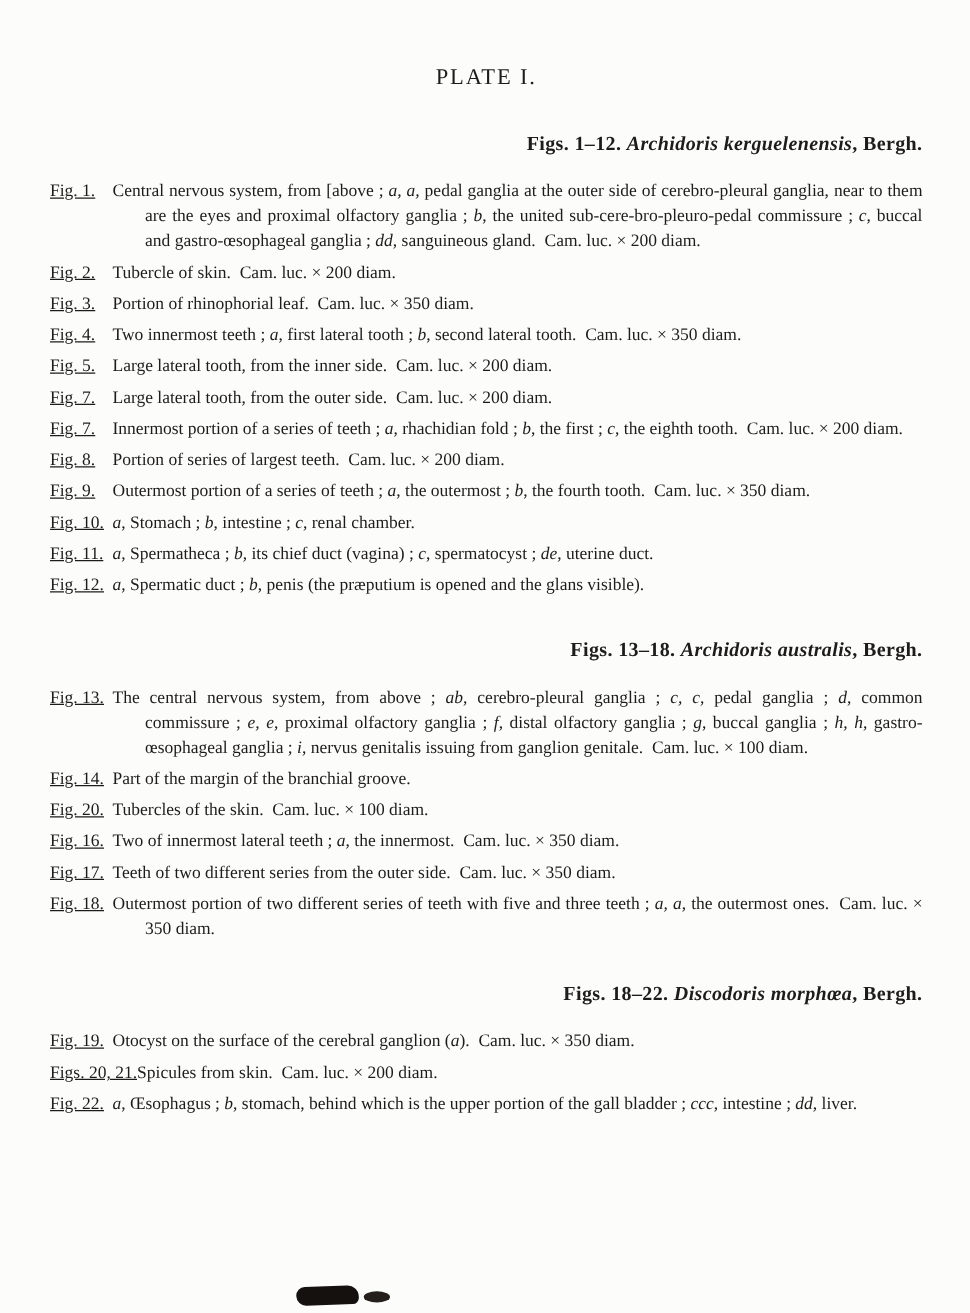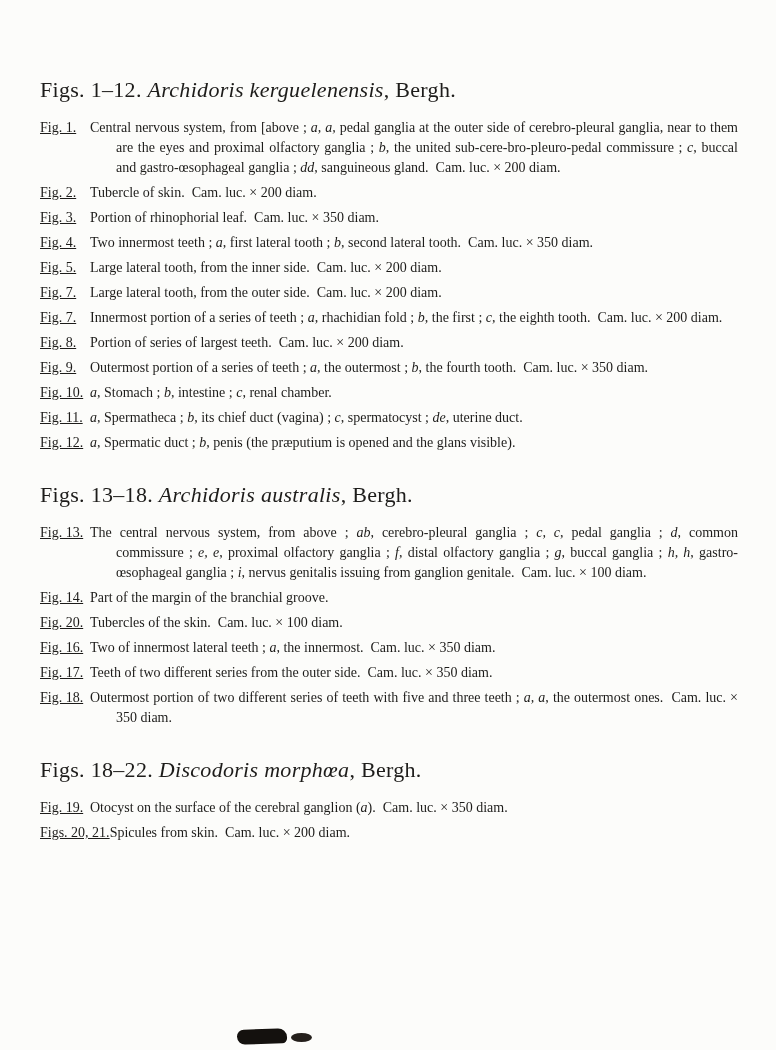--- a/index.html
+++ b/index.html
@@ -18,24 +18,24 @@
   .plate-title {
     font-size: 18px;
     font-weight: normal;
     letter-spacing: 1.5px;
     text-align: center;
     line-height: 26px;
     margin: 0;
   }
   .section { margin-top: 30px; }
   .section-heading {
-    font-size: 22px;
-    font-weight: normal;
+    font-size: 16px;
+    font-weight: bold;
     letter-spacing: 0.3px;
-    text-align: left;
+    text-align: right;
     line-height: 24px;
     margin: 0 0 16px 0;
   }
   .entry { display: flex; margin-bottom: 5px; }
   .fig-label {
     flex: 0 0 auto;
     min-width: 50px;
     white-space: nowrap;
     text-decoration: underline;
   }
@@ -60,20 +60,21 @@
     left: 291px; top: 1033px;
     width: 21px; height: 9px;
     background: #241f1b;
     border-radius: 50%;
   }
 </style>
 </head>
 <body>
 
 <div class="page">
+  <h1 class="plate-title">PLATE I.</h1>
   <div>
   <section class="section">
     <h2 class="section-heading"><span>Figs. 1–12. </span><i>Archidoris kerguelenensis</i><span>, Bergh.</span></h2>
     <div class="figure-list">
   <div class="entry">
     <span class="fig-label">Fig. 1.</span>
     <p class="fig-desc"><span>Central nervous system, from [above&nbsp;; </span><i>a, a,</i><span> pedal ganglia at the outer side of cerebro-pleural ganglia, near to them are the eyes and proximal olfactory ganglia&nbsp;; </span><i>b</i><span>, the united sub-cere-bro-pleuro-pedal commissure&nbsp;; </span><i>c</i><span>, buccal and gastro-œsophageal ganglia&nbsp;; </span><i>dd</i><span>, sanguineous gland.&nbsp; Cam. luc. × 200 diam.</span></p>
   </div>
 
   <div class="entry">
@@ -174,19 +175,23 @@
   <div class="entry">
     <span class="fig-label">Fig. 19.</span>
     <p class="fig-desc"><span>Otocyst on the surface of the cerebral ganglion (</span><i>a</i><span>).&nbsp; Cam. luc. × 350 diam.</span></p>
   </div>
 
   <div class="entry">
     <span class="fig-label">Figs. 20, 21.</span>
     <p class="fig-desc"><span>Spicules from skin.&nbsp; Cam. luc. × 200 diam.</span></p>
   </div>
 
+  <div class="entry">
+    <span class="fig-label">Fig. 22.</span>
+    <p class="fig-desc"><i>a</i><span>, Œsophagus&nbsp;; </span><i>b</i><span>, stomach, behind which is the upper portion of the gall bladder&nbsp;; </span><i>ccc</i><span>, intestine&nbsp;; </span><i>dd</i><span>, liver.</span></p>
+  </div>
 </div>
   </section>
 </div>
 </div>
 
 <div class="artifact-a"></div>
 <div class="artifact-b"></div>
 
 </body></html>

